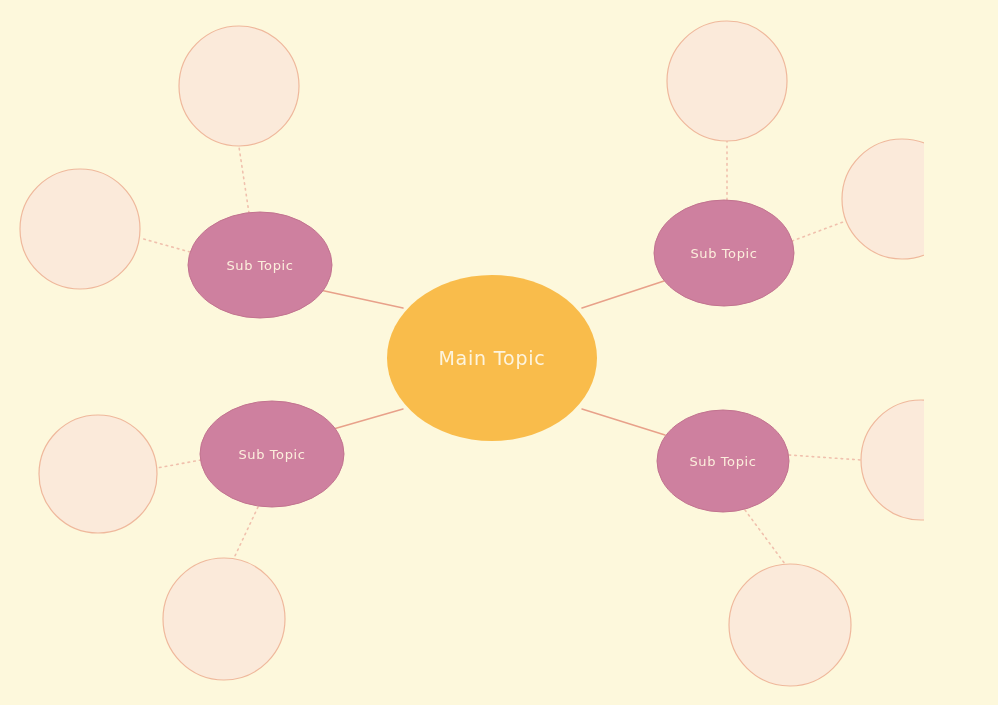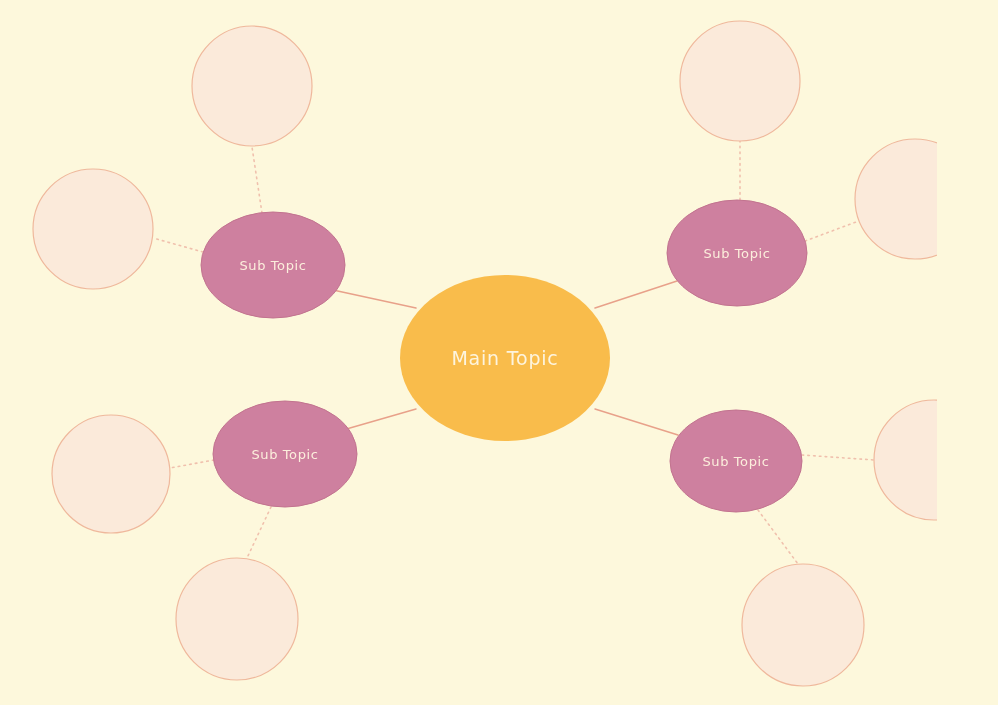--- a/index.html
+++ b/index.html
@@ -10,21 +10,20 @@
   }
   body {
     font-family: "DejaVu Sans", sans-serif;
   }
   #canvas {
     position: relative;
     width: 924px;
     height: 705px;
     background: #FDF8DC;
     overflow: hidden;
-    margin-left: 13px;
   }
   #mindmap-svg {
     position: absolute;
     left: 0;
     top: 0;
     width: 998px;
     height: 705px;
     display: block;
   }
   .node-label {

